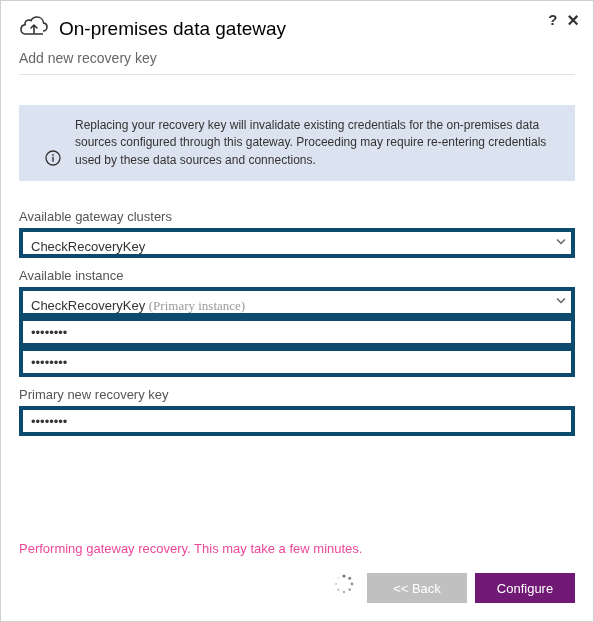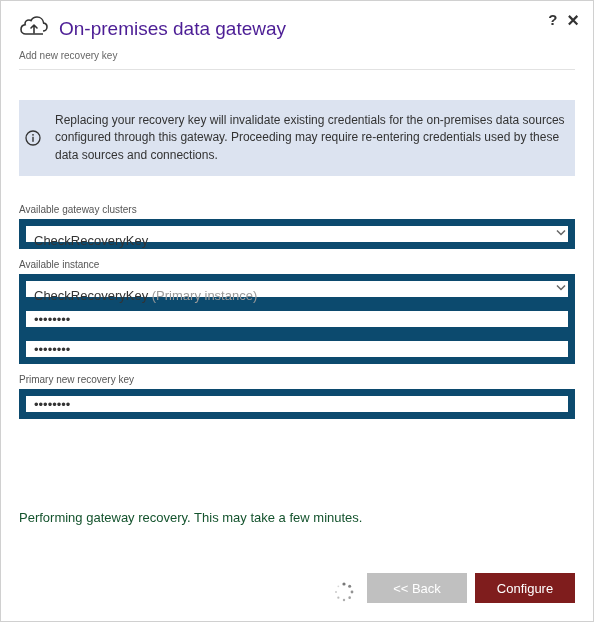--- a/index.html
+++ b/index.html
@@ -39,63 +39,63 @@
     }
     .header-row {
       display: flex;
       align-items: center;
       gap: 10px;
       margin-top: 2px;
     }
     .header-title {
       font-size: 19px;
       font-weight: 400;
-      color: #4c1d95;
+      color: #000000;
     }
     .subtitle {
-      font-size: 10px;
+      font-size: 14px;
       color: #666;
       margin-top: 8px;
       margin-bottom: 8px;
     }
     .divider {
       border: none;
       border-top: 1px solid #e2e2e2;
       margin-bottom: 30px;
     }
     .info-banner {
       background: #dce3f0;
-      padding: 12px 6px;
+      padding: 12px 26px;
       display: flex;
       gap: 14px;
-      align-items: center;
+      align-items: flex-end;
       margin-bottom: 18px;
     }
     .info-banner .info-icon {
       flex: 0 0 auto;
       margin-top: 2px;
     }
     .info-banner-text {
       font-size: 12px;
       line-height: 1.45;
       color: #333;
     }
     .field-label {
-      font-size: 10px;
+      font-size: 13px;
       color: #555;
       margin-top: 10px;
       margin-bottom: 4px;
     }
     .select-wrap, .input-wrap {
       position: relative;
       width: 100%;
     }
     .select, .text-input {
       width: 100%;
-      border: 7px solid #0c4a6e;
+      border: 4px solid #0c4a6e;
       background: #fff;
       font-family: inherit;
       font-size: 13px;
       padding: 6px 28px 6px 8px;
       color: #333;
       height: 30px;
       line-height: 18px;
     }
     .select {
       appearance: none;
@@ -107,33 +107,34 @@
       right: 8px;
       top: 50%;
       transform: translateY(-50%);
       pointer-events: none;
     }
     .gateway-value {
       color: #333;
     }
     .gateway-suffix {
       color: #9a9a9a;
+      font-family: Liberation Serif, serif;
     }
     .footer-area {
       margin-top: auto;
     }
     .status-text {
       font-size: 13px;
-      color: #14532d;
-      margin-bottom: 4px;
+      color: #ec4899;
+      margin-bottom: 17px;
     }
     .action-row {
       display: flex;
       justify-content: flex-end;
-      align-items: flex-end;
+      align-items: flex-start;
       gap: 8px;
     }
     .spinner {
       width: 22px;
       height: 22px;
       margin-right: 4px;
     }
     .btn {
       min-width: 100px;
       height: 30px;
@@ -141,22 +142,21 @@
       color: #fff;
       font-size: 13px;
       font-family: inherit;
       cursor: pointer;
       padding: 0 16px;
     }
     .btn-back {
       background: #c0c0c0;
     }
     .btn-configure {
-      background: #7f1d1d;
-      margin-top: 44px;
+      background: #701a75;
     }
   </style>
 </head>
 <body>
 
 <div class="window">
 
   <div class="titlebar-icons">
     <span style="font-size:15px;font-weight:bold;color:#333;">?</span>
     <span style="font-size:20px;font-weight:bold;color:#333;line-height:14px;">×</span>

